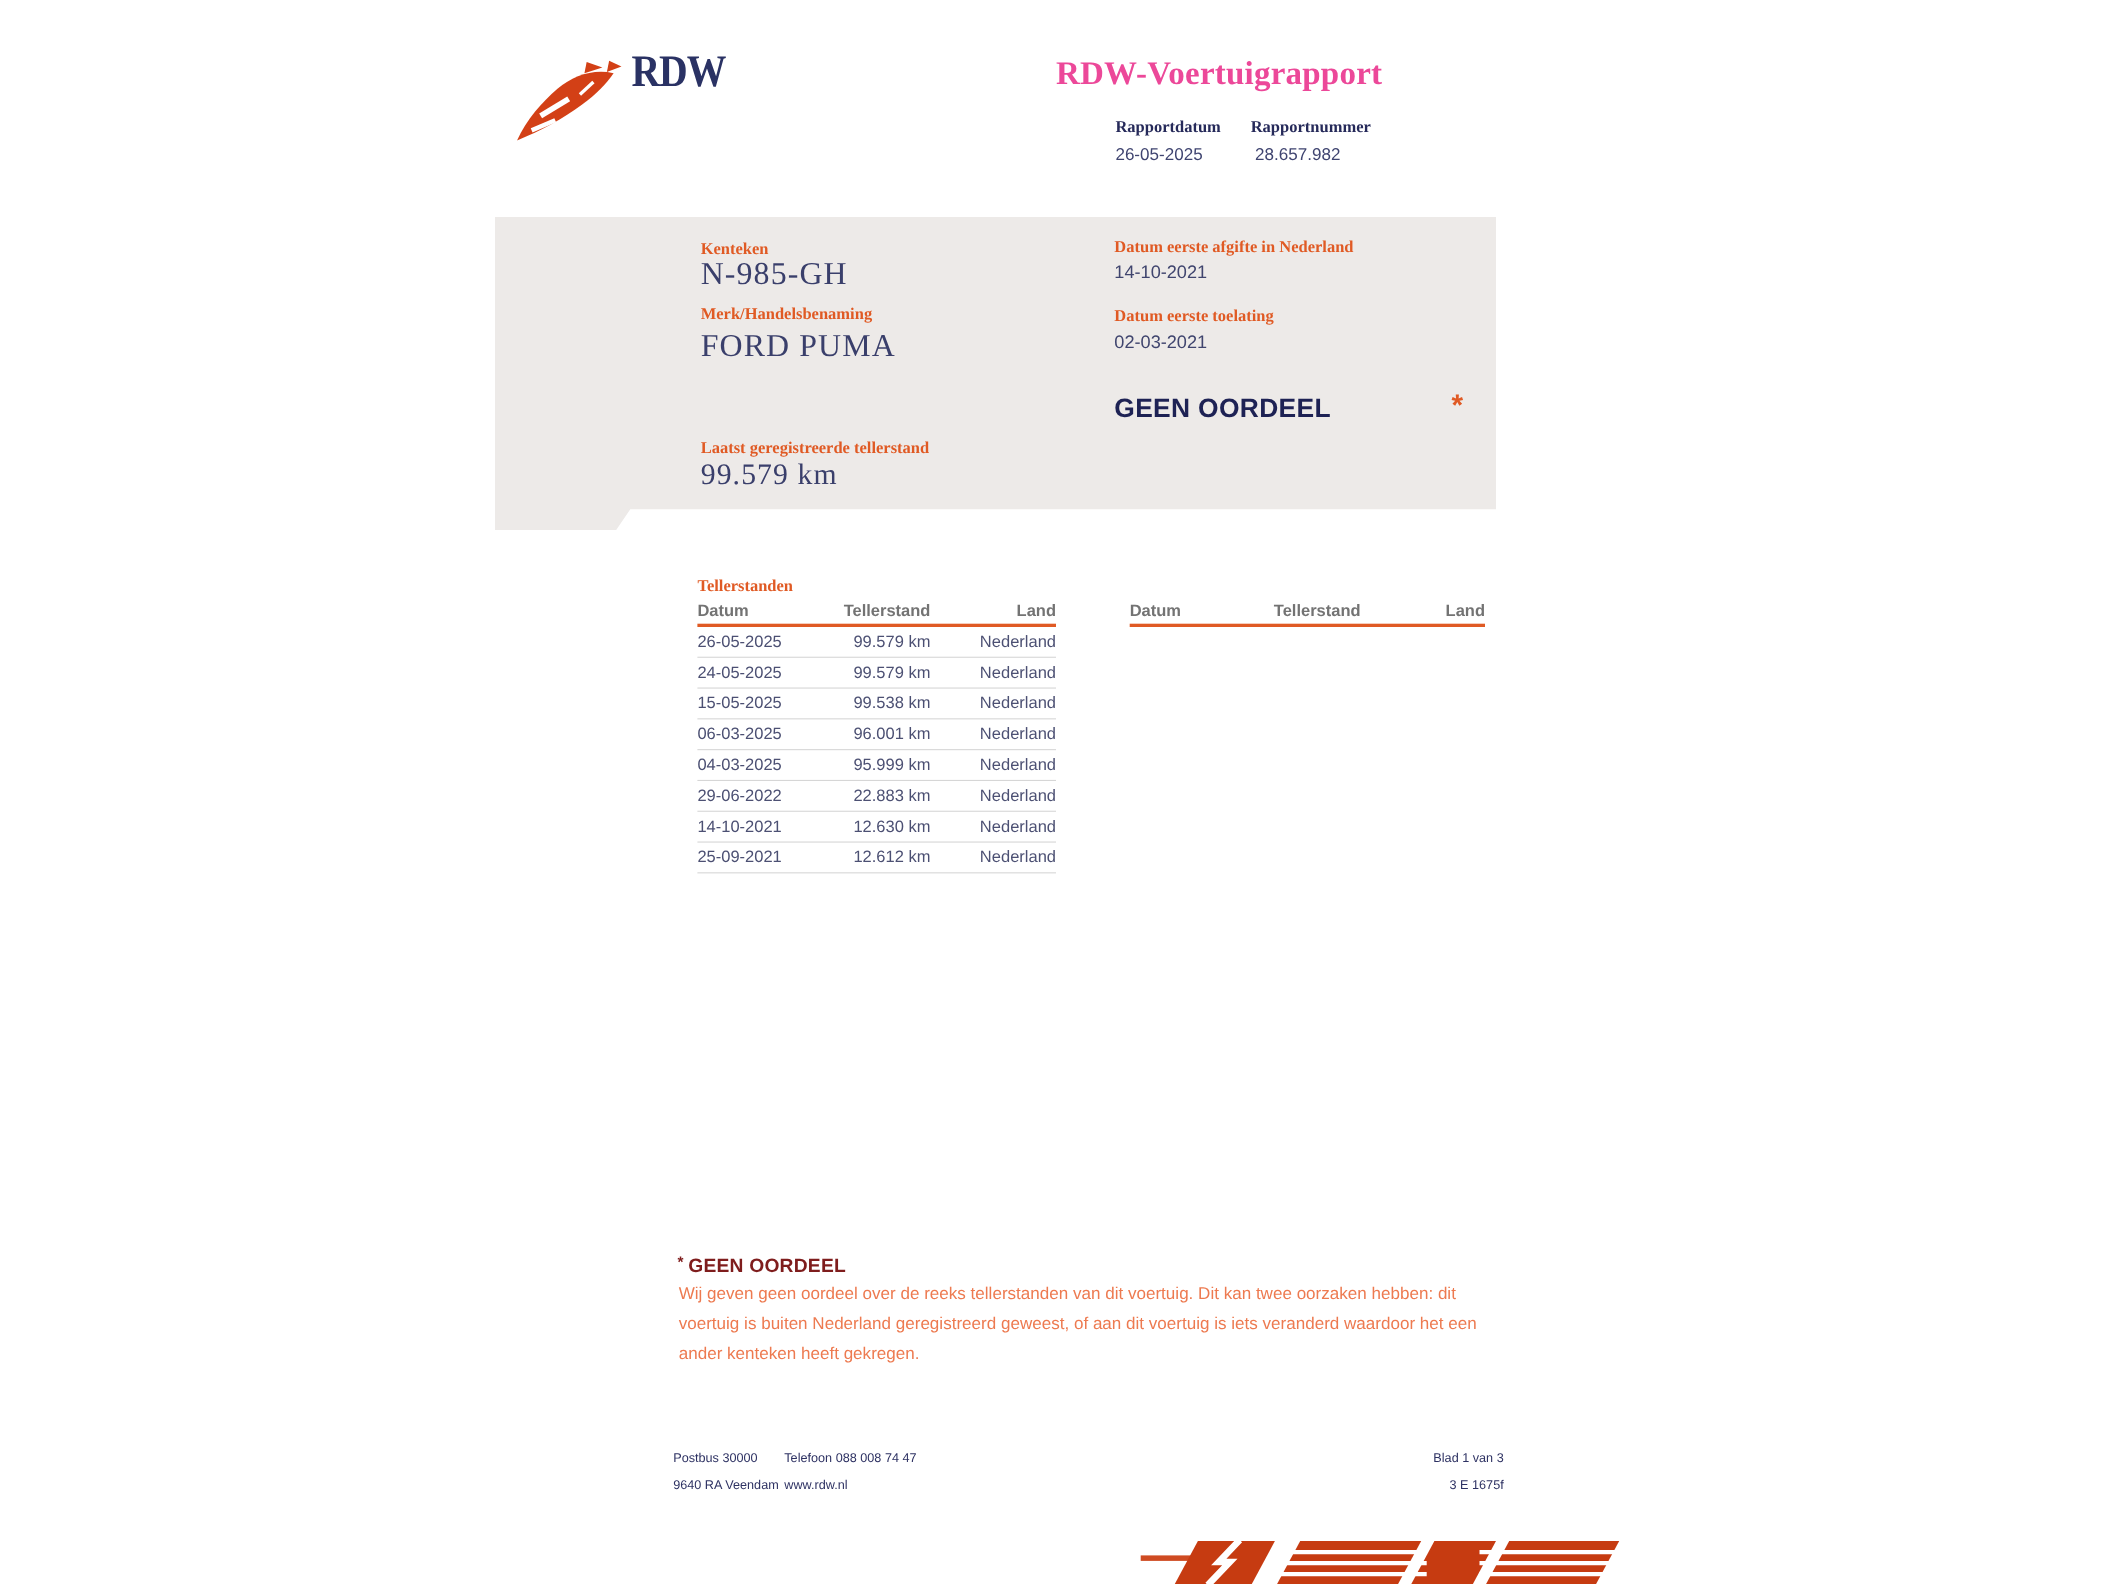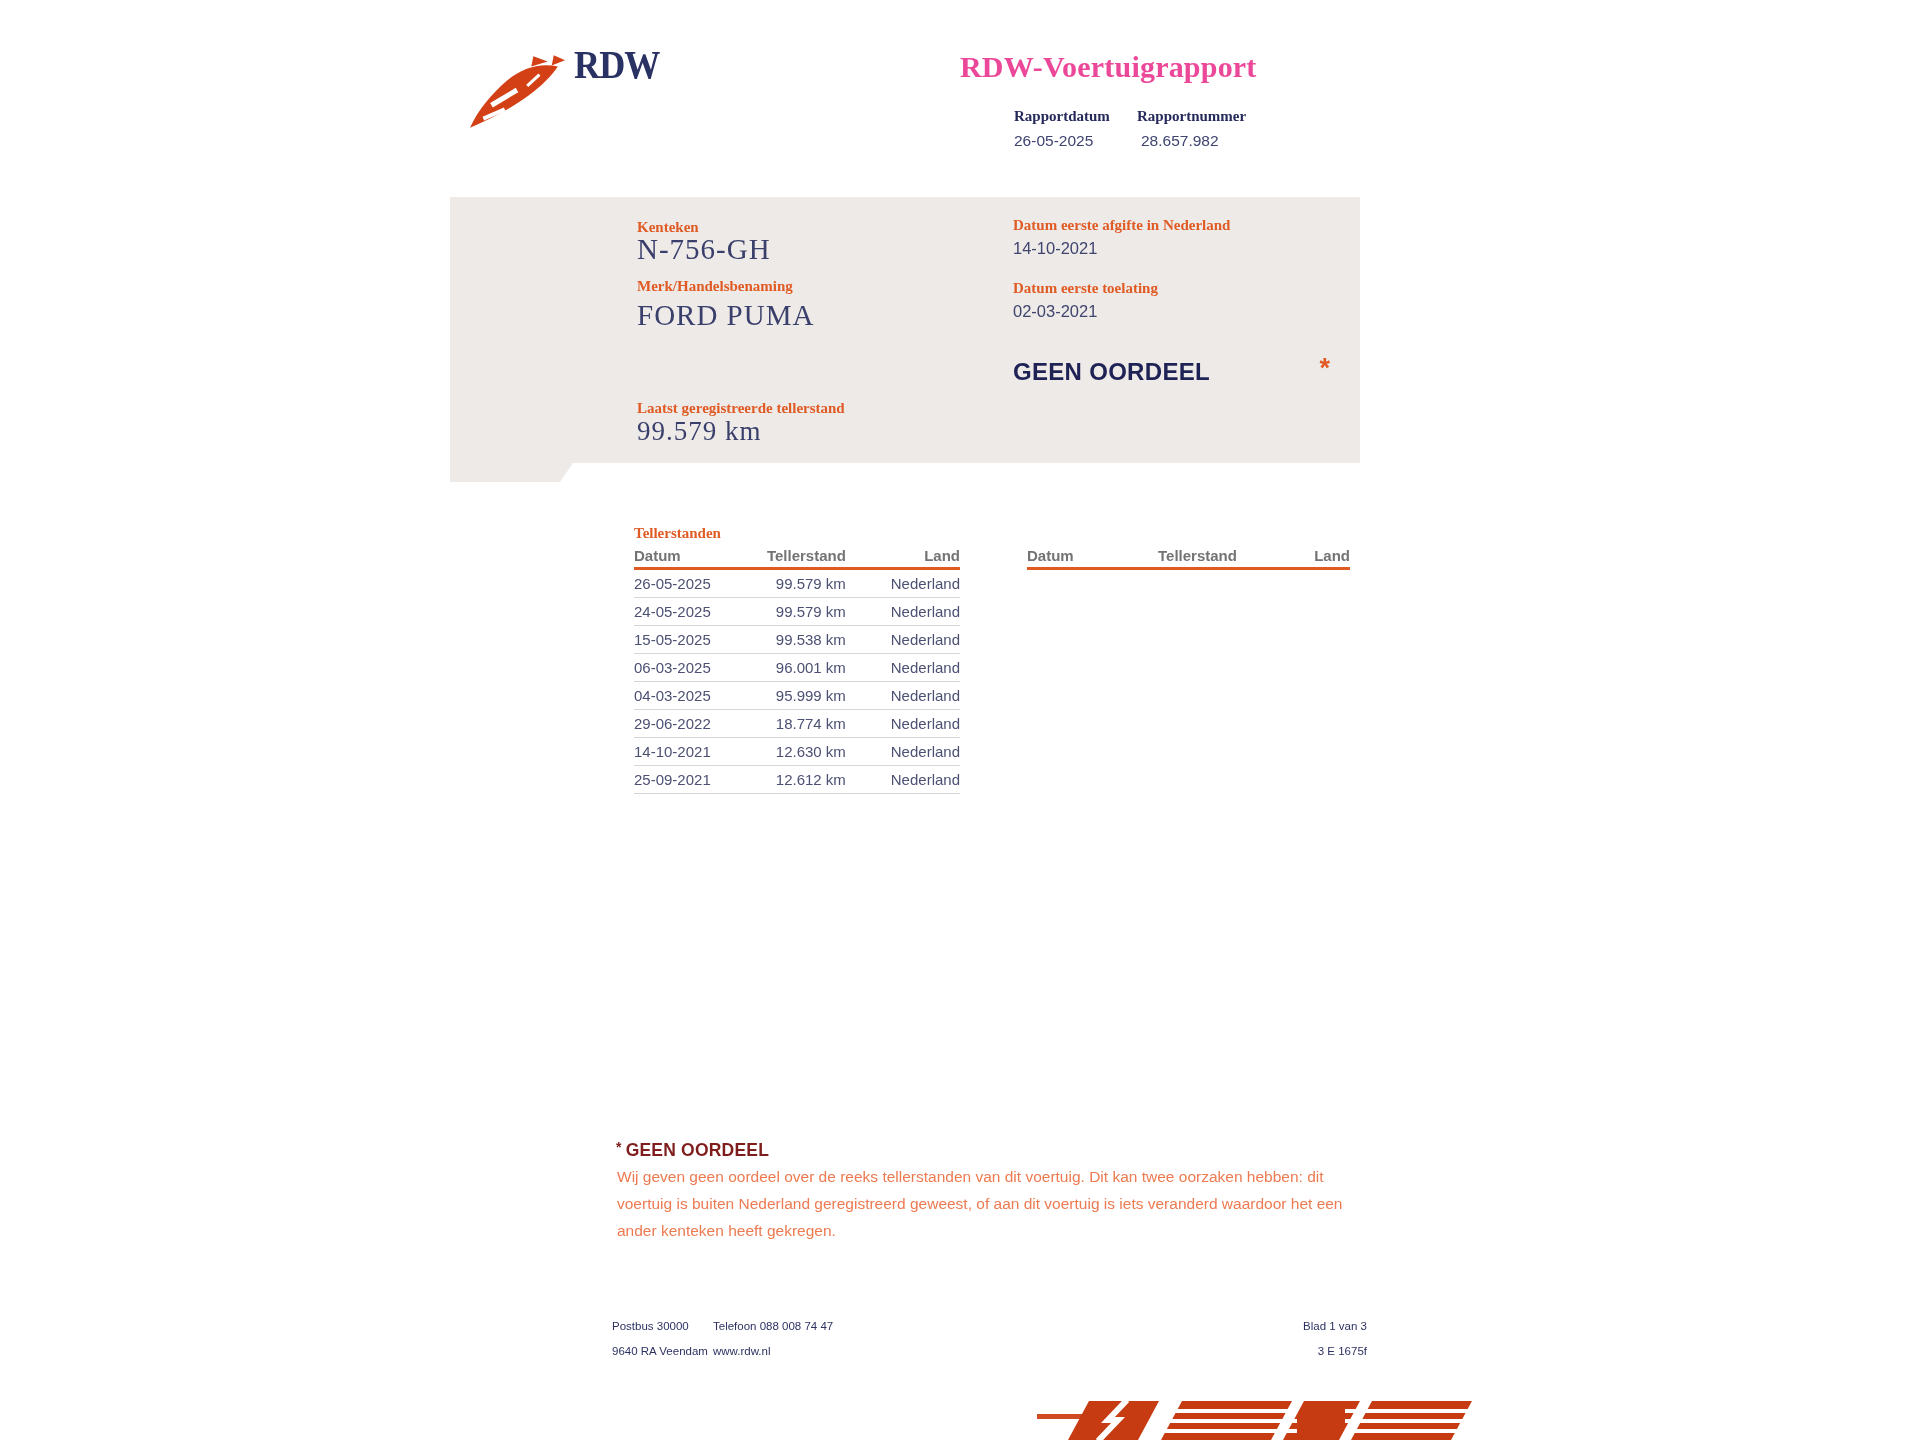--- a/index.html
+++ b/index.html
@@ -105,21 +105,21 @@
   <div class="abs logo-word">RDW</div>
 
   <h1 class="abs doc-title">RDW-Voertuigrapport</h1>
   <div class="abs meta-label m-rd-l">Rapportdatum</div>
   <div class="abs meta-label m-rn-l">Rapportnummer</div>
   <div class="abs meta-value m-rd-v">26-05-2025</div>
   <div class="abs meta-value m-rn-v">28.657.982</div>
 
   <section class="abs vehicle-panel">
     <div class="fld-label" style="left:187px; top:22px;">Kenteken</div>
-    <div class="fld-big" style="left:187px; top:36px;">N-756-GH</div>
+    <div class="fld-big" style="left:187px; top:36px;">N-985-GH</div>
     <div class="fld-label" style="left:187px; top:81px;">Merk/Handelsbenaming</div>
     <div class="fld-big" style="left:187px; top:102px;">FORD PUMA</div>
     <div class="fld-label" style="left:187px; top:203px;">Laatst geregistreerde tellerstand</div>
     <div class="fld-big" style="left:187px; top:219px; font-size:27px;">99.579 km</div>
 
     <div class="fld-label" style="left:563px; top:20px;">Datum eerste afgifte in Nederland</div>
     <div class="fld-date" style="left:563px; top:42px;">14-10-2021</div>
     <div class="fld-label" style="left:563px; top:83px;">Datum eerste toelating</div>
     <div class="fld-date" style="left:563px; top:105px;">02-03-2021</div>
 
@@ -156,21 +156,21 @@
           <div class="c-teller">96.001 km</div>
           <div class="c-land">Nederland</div>
         </div>
         <div class="trow">
           <div class="c-datum">04-03-2025</div>
           <div class="c-teller">95.999 km</div>
           <div class="c-land">Nederland</div>
         </div>
         <div class="trow">
           <div class="c-datum">29-06-2022</div>
-          <div class="c-teller">18.774 km</div>
+          <div class="c-teller">22.883 km</div>
           <div class="c-land">Nederland</div>
         </div>
         <div class="trow">
           <div class="c-datum">14-10-2021</div>
           <div class="c-teller">12.630 km</div>
           <div class="c-land">Nederland</div>
         </div>
         <div class="trow">
           <div class="c-datum">25-09-2021</div>
           <div class="c-teller">12.612 km</div>

